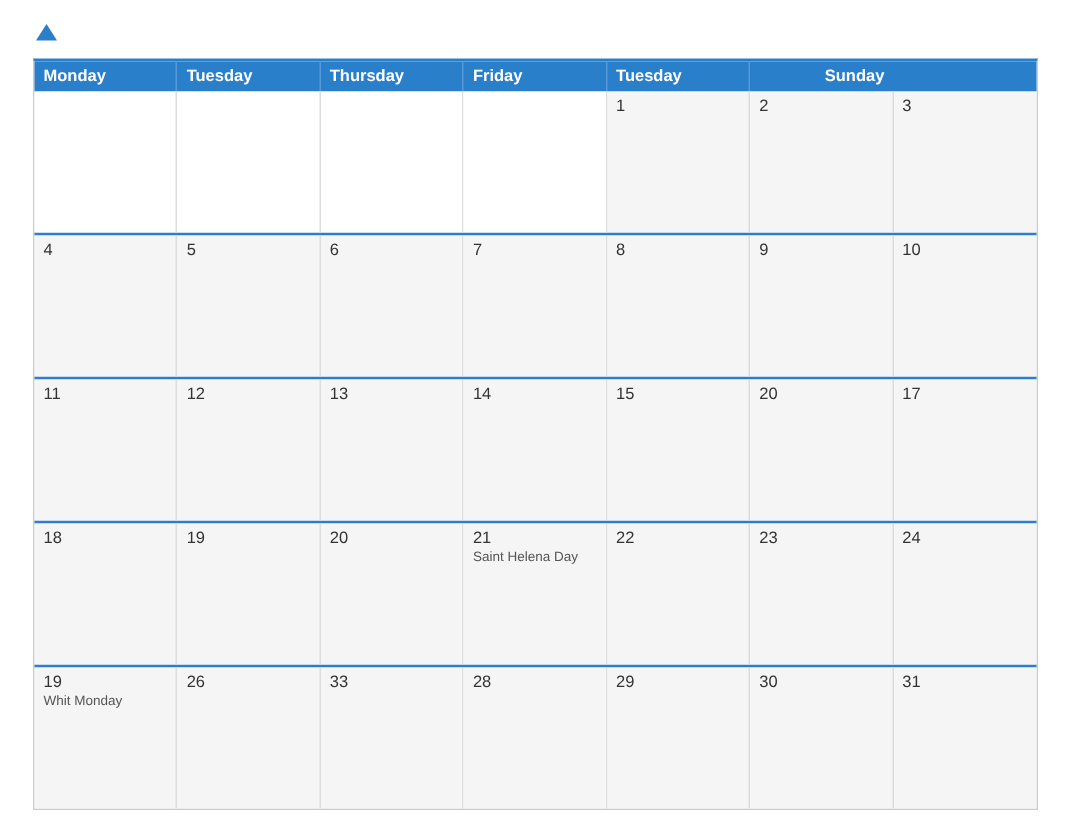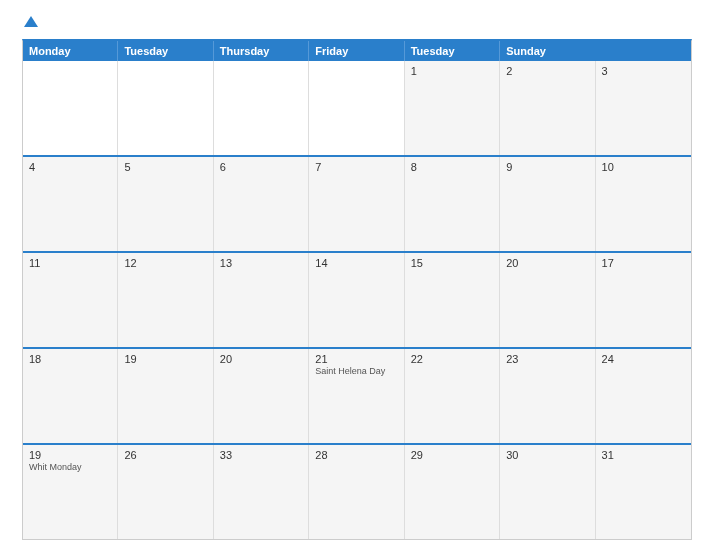--- a/index.html
+++ b/index.html
@@ -74,20 +74,21 @@
     .cal-header-cell {
       color: #fff;
       font-size: 11px;
       font-weight: 600;
       padding: 4px 6px;
       border-right: 1px solid #5599d8;
       text-align: left;
     }
     .cal-header-cell:last-child {
       border-right: none;
+      text-align: right;
     }
     .cal-week {
       display: grid;
       grid-template-columns: repeat(7, 1fr);
       flex: 1;
       border-bottom: 2px solid #2a7fcb;
       min-height: 72px;
     }
     .cal-week:last-child {
       border-bottom: none;

